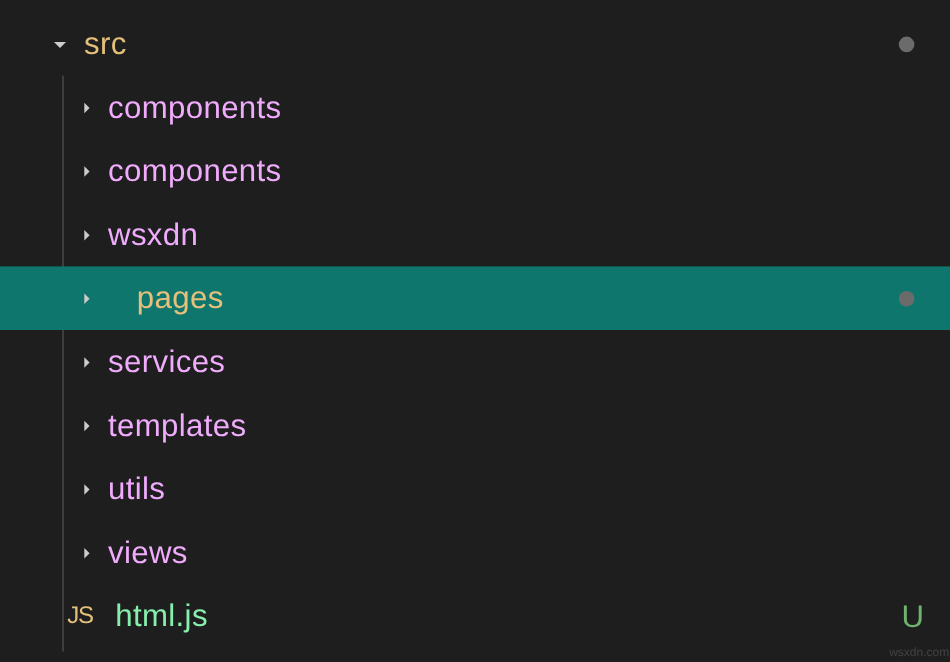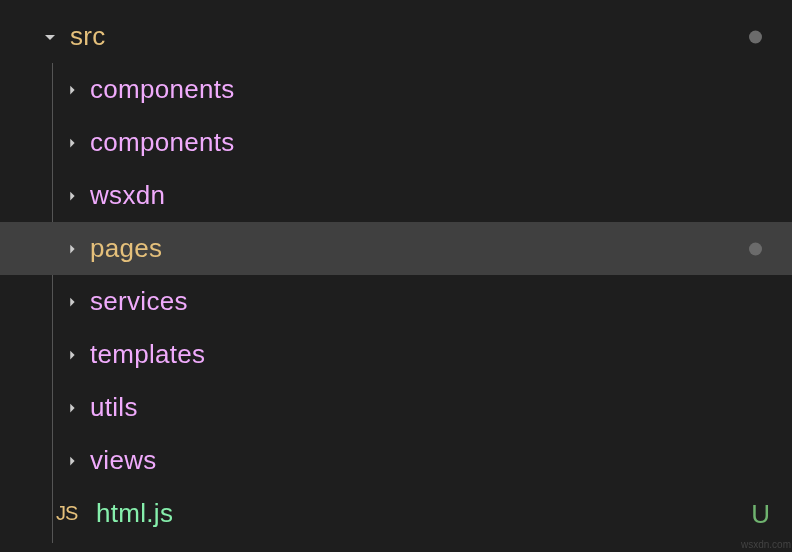--- a/index.html
+++ b/index.html
@@ -30,21 +30,22 @@
     .tree-row.root {
       padding-left: 42px;
     }
     .tree-row.child {
       padding-left: 62px;
     }
     .tree-row.file {
       padding-left: 56px;
     }
     .tree-row.selected {
-      background: #404040;
+      background: #0f766e;
+      gap: 24px;
     }
     .arrow {
       width: 20px;
       height: 20px;
       display: flex;
       align-items: center;
       justify-content: center;
       margin-right: 8px;
       flex-shrink: 0;
     }

